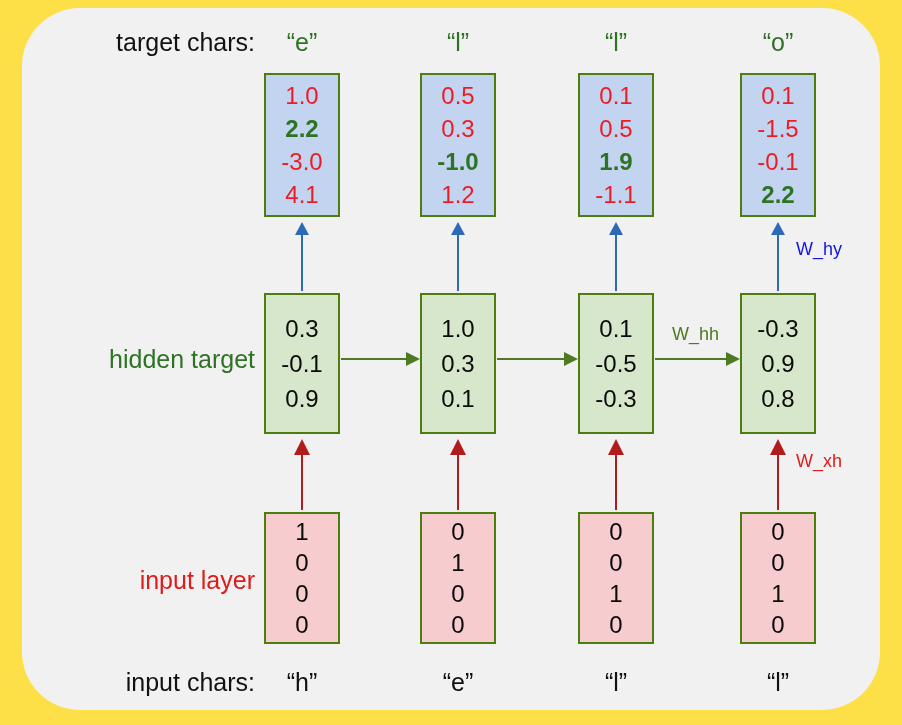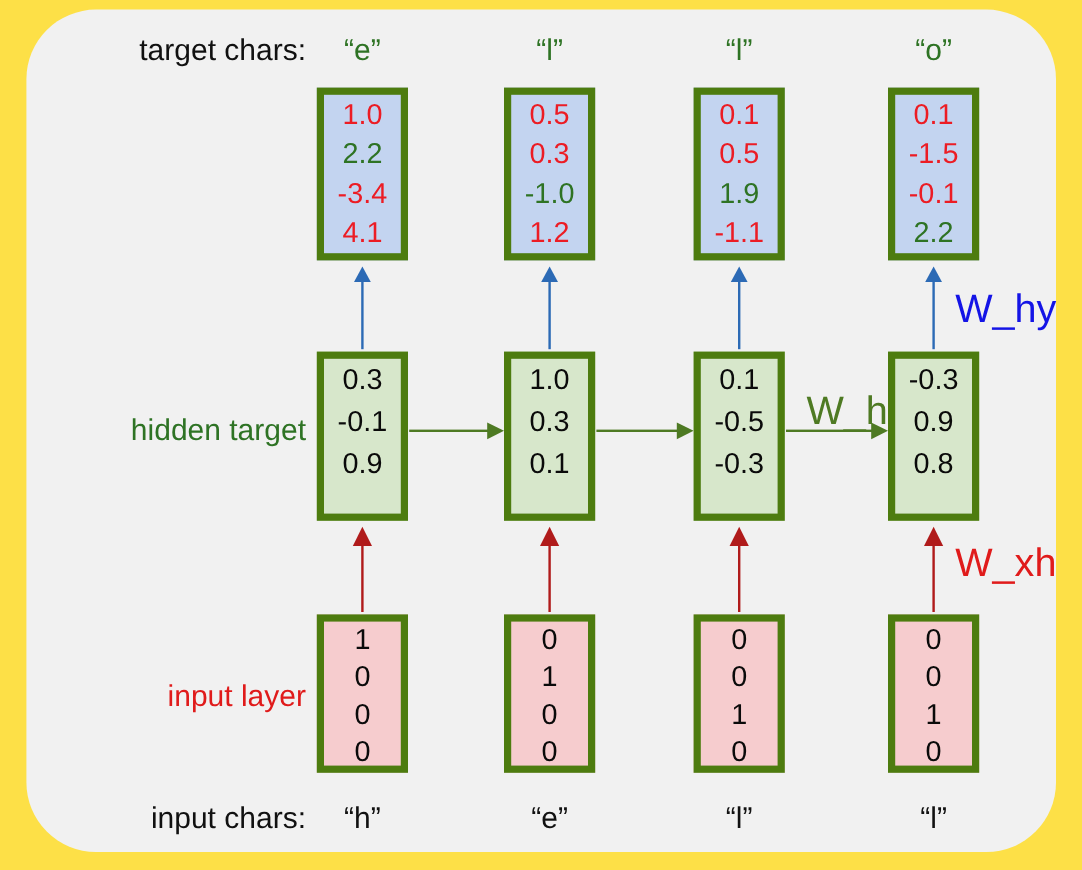--- a/index.html
+++ b/index.html
@@ -51,24 +51,25 @@
     line-height: 1;
     white-space: nowrap;
   }
   .char-target { color: #2e7324; top: 30px; }
   .char-input  { color: #111111; top: 670px; }
 
   
   .box {
     position: absolute;
     box-sizing: border-box;
-    border: 6px solid #4d7c0f;
+    border: 2px solid #4d7c0f;
     display: flex;
     flex-direction: column;
     align-items: center;
+    justify-content: center;
   }
   .box .cell {
     font-size: 24px;
     line-height: 30px;
     text-align: center;
     white-space: nowrap;
   }
   .box-output {
     background: #c3d4f0;
     width: 76px;
@@ -81,21 +82,21 @@
     height: 141px;
   }
   .box-hidden .cell { color: #0a0a0a; line-height: 35px; }
   .box-input {
     background: #f6ccce;
     width: 76px;
     height: 132px;
   }
   .box-input .cell { color: #0a0a0a; line-height: 31px; }
 
-  .val-hot  { color: #2e7324; font-weight: normal; }
+  .val-hot  { color: #2e7324; font-weight: bold; }
   .val-cold { color: #ec1c24; }
   
   .shaft-v {
     position: absolute;
     width: 2px;
   }
   .head-up {
     position: absolute;
     width: 0; height: 0;
     border-left: 7px solid transparent;
@@ -108,21 +109,21 @@
     border-bottom: 7px solid transparent;
   }
   .shaft-h {
     position: absolute;
     height: 2px;
   }
 
   
   .w-label {
     position: absolute;
-    font-size: 33px;
+    font-size: 18px;
     line-height: 1;
     white-space: nowrap;
   }
   #w-hy { color: #1414e6; left: 796px; top: 240px; }
   #w-hh { color: #4e7a23; left: 672px; top: 325px; }
   #w-xh { color: #e01b1b; left: 796px; top: 452px; }
 </style>
 </head>
 <body>
 
@@ -138,21 +139,21 @@
   <div class="w-label" id="w-hy">W_hy</div>
   <div class="w-label" id="w-hh">W_hh</div>
   <div class="w-label" id="w-xh">W_xh</div>
 
   <div id="dynamic-layer">
       <div class="char-cap char-target" style="left: 247px;">“e”</div>
       <div class="char-cap char-input" style="left: 247px;">“h”</div>
       <div class="box box-output" style="left: 264px; top: 73px;">
         <div class="cell val-cold">1.0</div>
         <div class="cell val-hot">2.2</div>
-        <div class="cell val-cold">-3.4</div>
+        <div class="cell val-cold">-3.0</div>
         <div class="cell val-cold">4.1</div>
       </div>
       <div class="box box-hidden" style="left: 264px; top: 293px;">
         <div class="cell">0.3</div>
         <div class="cell">-0.1</div>
         <div class="cell">0.9</div>
       </div>
       <div class="box box-input" style="left: 264px; top: 512px;">
         <div class="cell">1</div>
         <div class="cell">0</div>

